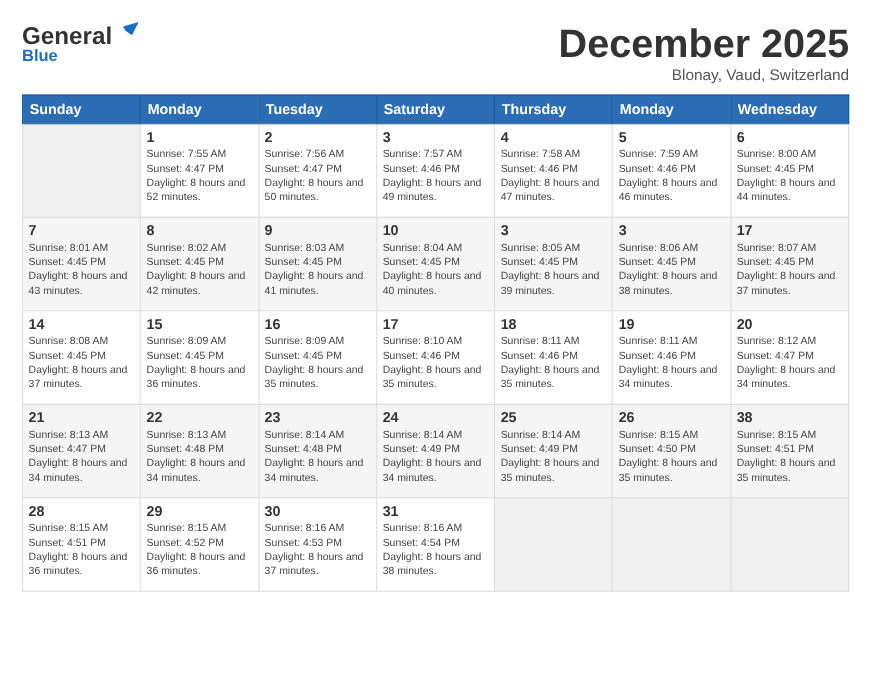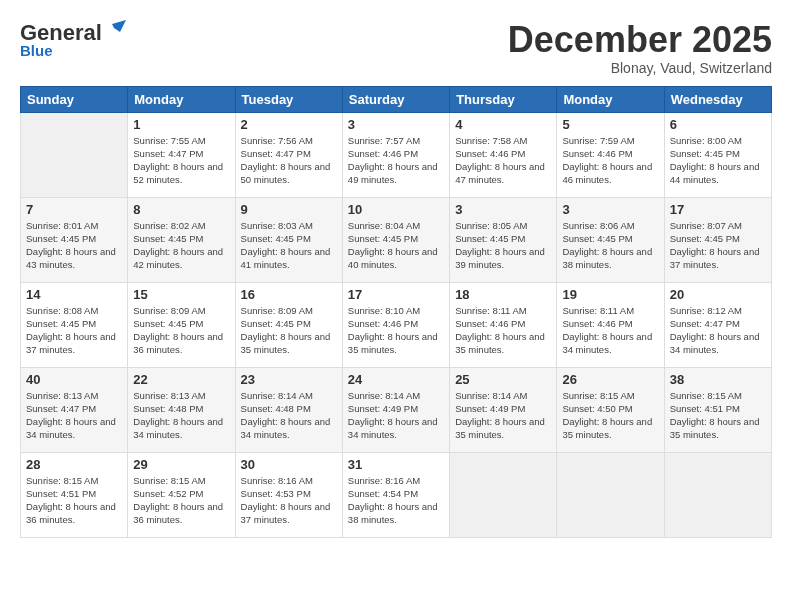--- a/index.html
+++ b/index.html
@@ -206,21 +206,21 @@
             <span class="day-num">19</span>
             <div class="day-info">Sunrise: 8:11 AM<br>Sunset: 4:46 PM<br>Daylight: 8 hours and 34 minutes.</div>
           </td>
           <td>
             <span class="day-num">20</span>
             <div class="day-info">Sunrise: 8:12 AM<br>Sunset: 4:47 PM<br>Daylight: 8 hours and 34 minutes.</div>
           </td>
         </tr>
         <tr>
           <td>
-            <span class="day-num">40</span>
+            <span class="day-num">21</span>
             <div class="day-info">Sunrise: 8:13 AM<br>Sunset: 4:47 PM<br>Daylight: 8 hours and 34 minutes.</div>
           </td>
           <td>
             <span class="day-num">22</span>
             <div class="day-info">Sunrise: 8:13 AM<br>Sunset: 4:48 PM<br>Daylight: 8 hours and 34 minutes.</div>
           </td>
           <td>
             <span class="day-num">23</span>
             <div class="day-info">Sunrise: 8:14 AM<br>Sunset: 4:48 PM<br>Daylight: 8 hours and 34 minutes.</div>
           </td>

